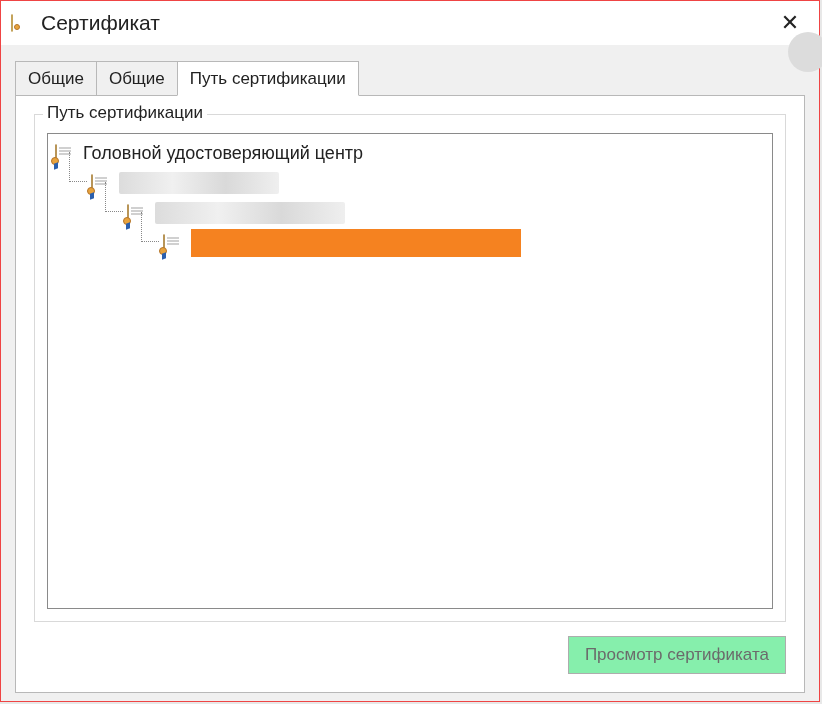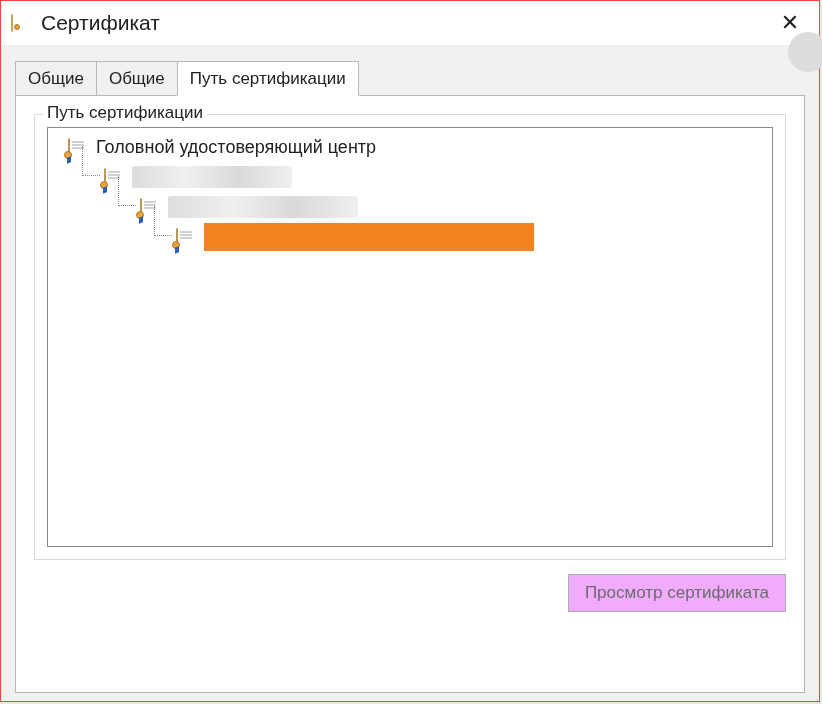--- a/index.html
+++ b/index.html
@@ -124,22 +124,23 @@
       left: 8px;
       background: #fff;
       padding: 0 4px;
       font-size: 17px;
       color: #222;
     }
 
     .tree-box {
       border: 1px solid #8a8a8a;
       background: #fff;
-      height: 420px;
-      padding: 4px 20px;
+      height: 476px;
+      margin-top: 6px;
+      padding: 4px 7px;
       overflow: auto;
       position: relative;
     }
 
     .tree-node {
       position: relative;
       display: flex;
       align-items: center;
       height: 30px;
       white-space: nowrap;
@@ -220,21 +221,21 @@
 
     .button-row {
       display: flex;
       justify-content: flex-end;
       margin-top: 14px;
     }
     .btn {
       padding: 8px 16px;
       font-size: 17px;
       border: 1px solid #adadad;
-      background: #f0abfc;
+      background: #86efac;
       color: #6b6b6b;
       cursor: default;
     }
 
     .gray-circle {
       position: absolute;
       right: -6px;
       top: 32px;
       width: 40px;
       height: 40px;

